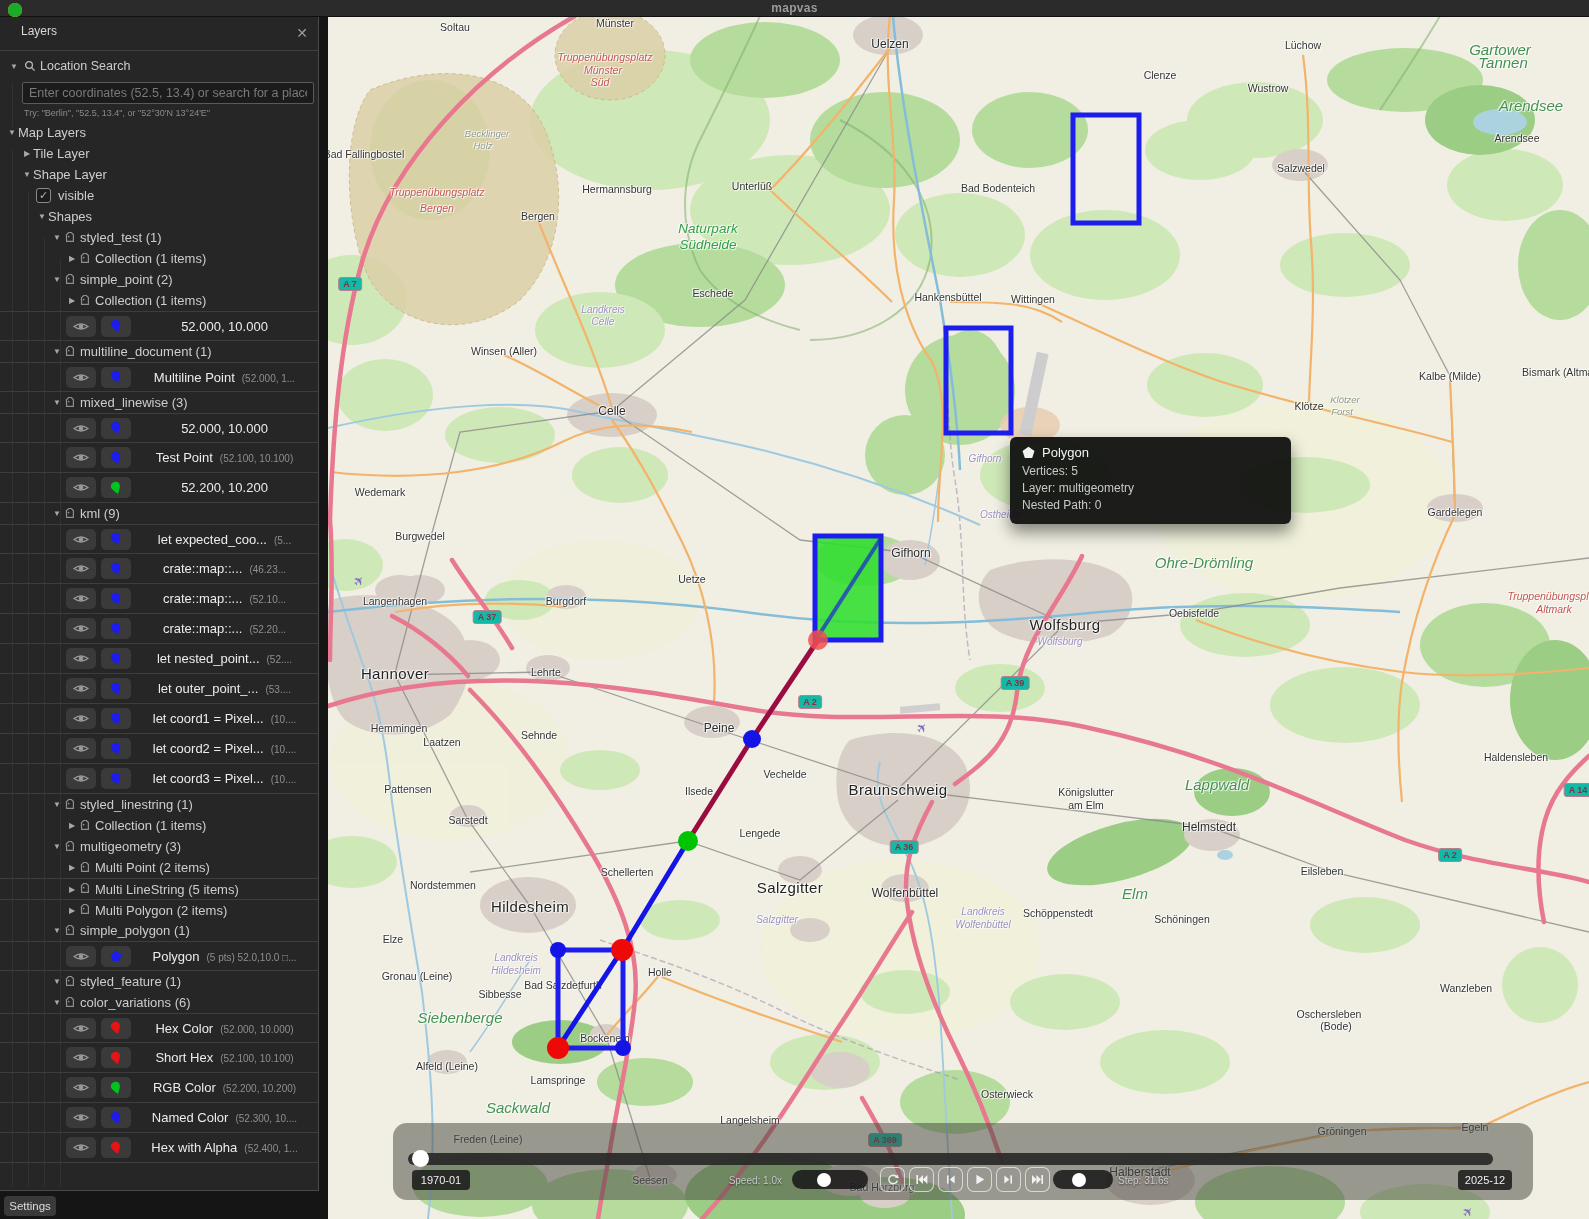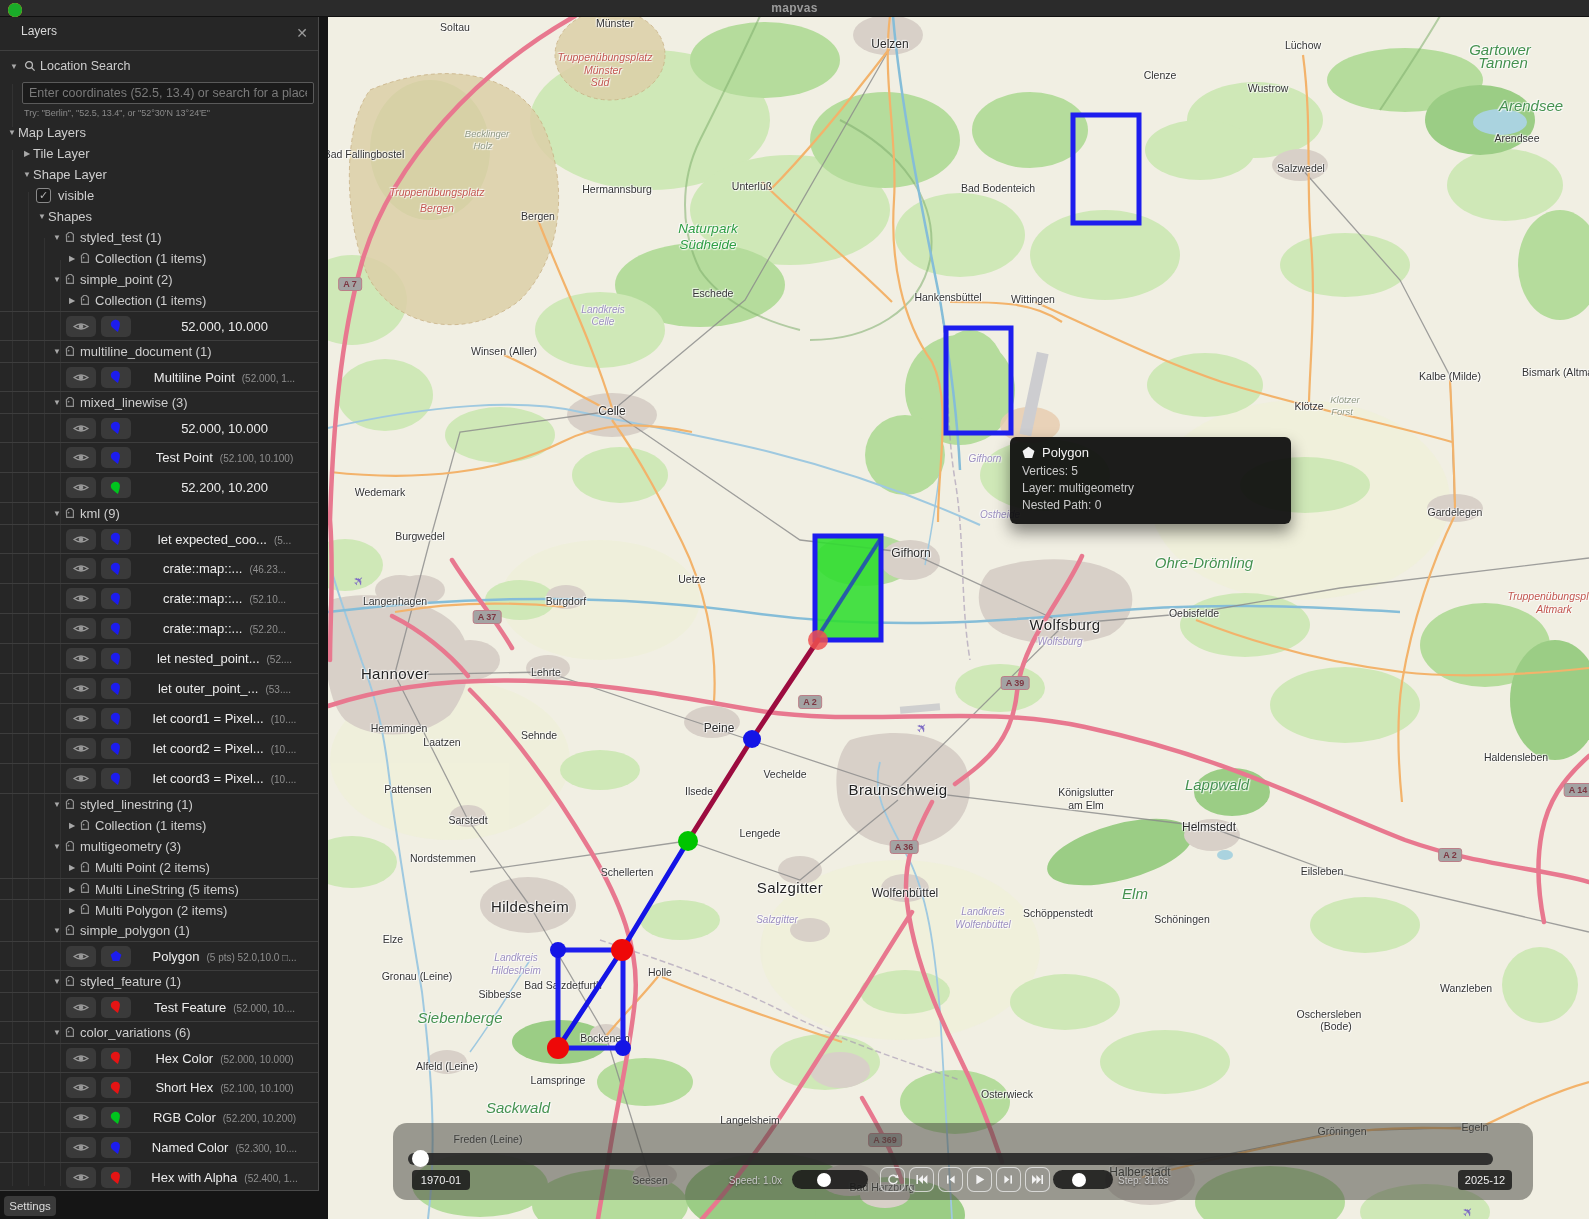--- a/index.html
+++ b/index.html
@@ -21,21 +21,21 @@
   .ml { position:absolute; transform:translate(-50%,-50%); white-space:nowrap;
     text-shadow:0 0 2px #fff,0 0 2px #fff,1px 1px 1px #ffffffd0,-1px -1px 1px #ffffffd0; }
   .ml-big { font-size:15px; color:#222; letter-spacing:.4px; }
   .ml-t  { font-size:10.5px; color:#333; }
   .ml-t2 { font-size:12px; color:#2b2b2b; }
   .ml-d  { font-size:10px; color:#9c8fc0; font-style:italic; }
   .ml-g  { font-size:15px; color:#44914f; font-style:italic; }
   .ml-G  { font-size:13.5px; color:#2f9e44; font-style:italic; }
   .ml-f  { font-size:9.5px; color:#8f9883; font-style:italic; }
   .ml-m  { font-size:10.5px; color:#c2564f; font-style:italic; }
-  .ml-b  { font-size:9px; font-weight:bold; color:#7c3742; background:#a3a3a3;
+  .ml-b  { font-size:9px; font-weight:bold; color:#7c3742; background:#14b8a6;
     border:1px solid #bb7e88; border-radius:3px; padding:1px 4px; text-shadow:none; }
   .ml-p  { font-size:13px; color:#7d6bc4; text-shadow:none; transform:translate(-50%,-50%) rotate(-45deg); }
 
   
   .tooltip { position:absolute; left:1010px; top:420px; width:281px; background:rgba(12,12,12,.93);
     border-radius:6px; box-shadow:0 8px 16px rgba(0,0,0,.45); padding:8px 12px 10px; color:#c9c9c9; }
   .tt-title { display:flex; align-items:center; gap:7px; color:#f2f2f2; font-size:13px; margin-bottom:3px; }
   .tt-line { font-size:12px; line-height:17px; }
 
   
@@ -321,21 +321,21 @@
         <div class="ml ml-t" style="left: 546px; top: 672px;">Lehrte</div>
         <div class="ml ml-t" style="left: 539px; top: 735px;">Sehnde</div>
         <div class="ml ml-t" style="left: 399px; top: 728px;">Hemmingen</div>
         <div class="ml ml-t" style="left: 442px; top: 742px;">Laatzen</div>
         <div class="ml ml-t" style="left: 699px; top: 791px;">Ilsede</div>
         <div class="ml ml-t" style="left: 408px; top: 789px;">Pattensen</div>
         <div class="ml ml-t" style="left: 468px; top: 820px;">Sarstedt</div>
         <div class="ml ml-t" style="left: 785px; top: 774px;">Vechelde</div>
         <div class="ml ml-t" style="left: 760px; top: 833px;">Lengede</div>
         <div class="ml ml-t" style="left: 627px; top: 872px;">Schellerten</div>
-        <div class="ml ml-t" style="left: 423px; top: 858px; padding-left: 40px;">Nordstemmen</div>
+        <div class="ml ml-t" style="left: 423px; top: 885px; padding-left: 40px;">Nordstemmen</div>
         <div class="ml ml-t" style="left: 393px; top: 939px;">Elze</div>
         <div class="ml ml-t" style="left: 417px; top: 976px;">Gronau (Leine)</div>
         <div class="ml ml-t" style="left: 500px; top: 994px;">Sibbesse</div>
         <div class="ml ml-t" style="left: 563px; top: 985px;">Bad Salzdetfurth</div>
         <div class="ml ml-t" style="left: 660px; top: 972px;">Holle</div>
         <div class="ml ml-t" style="left: 605px; top: 1038px;">Bockenem</div>
         <div class="ml ml-t" style="left: 558px; top: 1080px;">Lamspringe</div>
         <div class="ml ml-t" style="left: 447px; top: 1066px;">Alfeld (Leine)</div>
         <div class="ml ml-t" style="left: 1194px; top: 613px;">Oebisfelde</div>
         <div class="ml ml-t" style="left: 1322px; top: 871px;">Eilsleben</div>
@@ -923,37 +923,20 @@
           <div class="trow g" style="padding-left: 51px;">
             <span class="arr">▼</span>
             <span class="tagicon">
               <svg width="12" height="12" viewBox="0 0 12 12">
                 <path d="M1.2 1.2 L6 1.2 L10.8 6 L6 10.8 L1.2 6.3 Z" fill="none" stroke="#8f8f8f" stroke-width="1.2" transform="rotate(45 6 6)"></path>
                 <circle cx="4.6" cy="4.6" r="0.9" fill="#8f8f8f"></circle>
               </svg>
             </span>
             <span class="glabel">styled_feature (1)</span>
           </div>
-          <div class="trow s first" style="padding-left: 66px;">
-            <button class="iconbtn">
-              <svg width="16" height="11" viewBox="0 0 16 11">
-                <path d="M1 5.5 Q8 0.5 15 5.5 Q8 10.5 1 5.5 Z" fill="none" stroke="#9a9a9a" stroke-width="1.3"></path>
-                <circle cx="8" cy="5.5" r="2.2" fill="#9a9a9a"></circle>
-              </svg>
-            </button>
-            <button class="iconbtn">
-              <svg class="pinrot" width="12" height="14" viewBox="0 0 12 14">
-                <path d="M6 0.8 C8.9 0.8 10.6 2.9 10.6 5 C10.6 7.6 6 13.2 6 13.2 C6 13.2 1.4 7.6 1.4 5 C1.4 2.9 3.1 0.8 6 0.8 Z" fill="#e61414"></path>
-              </svg>
-            </button>
-            <div class="stext">
-              <span class="slabel">Test Feature</span>
-              <span class="scoords">(52.000, 10....</span>
-            </div>
-          </div>
           <div class="trow g" style="padding-left: 51px;">
             <span class="arr">▼</span>
             <span class="tagicon">
               <svg width="12" height="12" viewBox="0 0 12 12">
                 <path d="M1.2 1.2 L6 1.2 L10.8 6 L6 10.8 L1.2 6.3 Z" fill="none" stroke="#8f8f8f" stroke-width="1.2" transform="rotate(45 6 6)"></path>
                 <circle cx="4.6" cy="4.6" r="0.9" fill="#8f8f8f"></circle>
               </svg>
             </span>
             <span class="glabel">color_variations (6)</span>
           </div>

